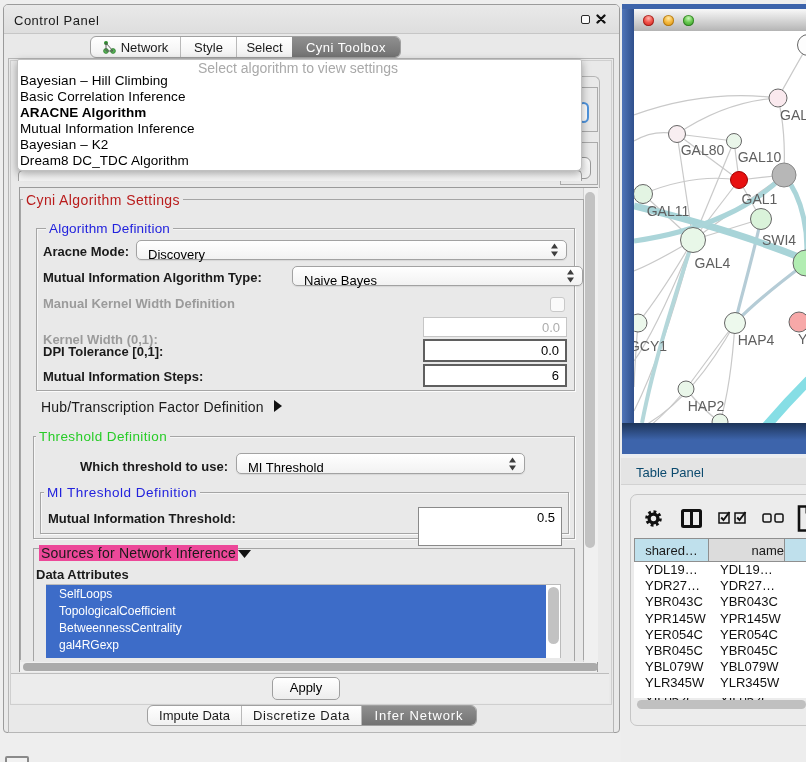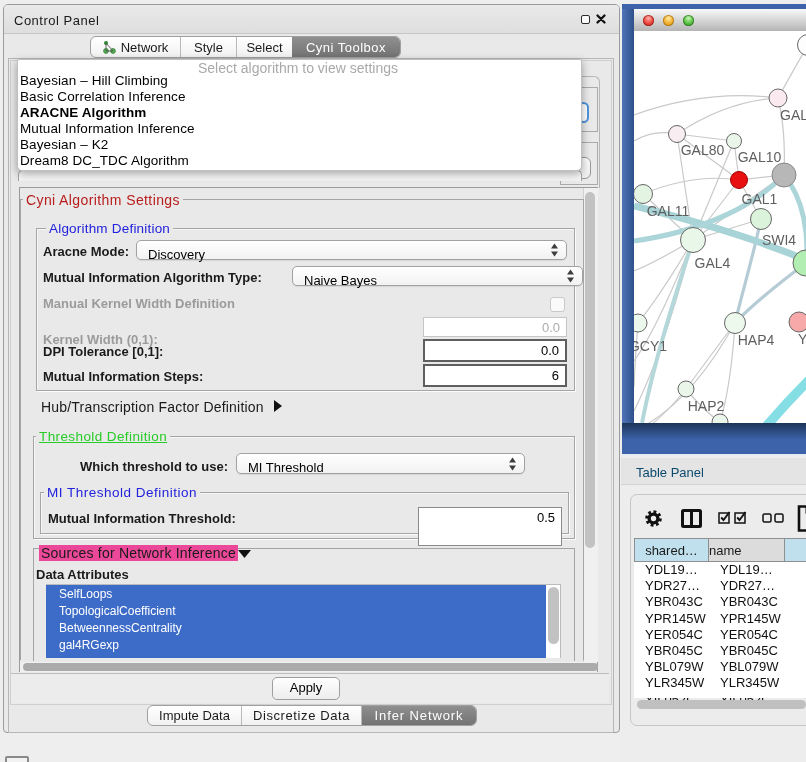--- a/index.html
+++ b/index.html
@@ -97,21 +97,21 @@
 
 <div class="lbl" style="left:43px;top:369px;">Mutual Information Steps:</div>
 <div class="fld" style="left:423px;top:364px;width:144px;height:23px;border:2px solid #5f5f5f;color:#000;line-height:19px;padding-right:6px;box-sizing:border-box;">6</div>
 
 <div class="abs" style="left:41px;top:399px;font-size:14px;letter-spacing:.2px;color:#1a1a1a;">Hub/Transcription Factor Definition</div>
 <svg class="abs" style="left:273px;top:399px;" width="10" height="14" viewBox="0 0 10 14">
     <path d="M1 1 L9 7 L1 13 Z" fill="#111"></path>
   </svg>
 
 <div class="gbox" style="left:33px;top:436px;width:540px;height:101px;"></div>
-<div class="gtitle" style="left:36px;top:429px;color:#27cc27;font-size:13.5px;letter-spacing:.4px;text-decoration:underline;">Threshold Definition</div>
+<div class="gtitle" style="left:36px;top:429px;color:#27cc27;font-size:13.5px;letter-spacing:.4px;">Threshold Definition</div>
 
 <div class="lbl" style="left:80px;top:459px;">Which threshold to use:</div>
 <div class="combo" style="left:236px;top:453px;width:289px;height:21px;box-sizing:border-box;">
     <span class="ct">MI Threshold</span>
     <span class="ar"><svg width="9" height="14" viewBox="0 0 9 14">
         <path d="M4.5 0.5 L8 5.5 L1 5.5 Z" fill="#3d3d3d"></path>
         <path d="M4.5 13.5 L8 8.5 L1 8.5 Z" fill="#3d3d3d"></path>
       </svg></span>
   </div>
 
@@ -253,19 +253,19 @@
       <rect x="13" y="1" width="8" height="8" rx="1.5"></rect>
     </g>
   </svg>
 <svg class="abs" style="left:797px;top:505px;" width="14" height="27" viewBox="0 0 14 27">
     <path d="M2 1.5 L10 1.5 L16 7 L16 25.5 L2 25.5 Z" fill="none" stroke="#111" stroke-width="2.6"></path>
     <path d="M9.5 2 L9.5 7.5 L15 7.5" fill="none" stroke="#111" stroke-width="2"></path>
   </svg>
 
 <div class="abs" style="left:634px;top:538px;width:172px;height:160px;background:#fff;overflow:hidden;"></div>
 <div class="abs" style="left:634px;top:538px;width:75px;height:24px;background:#bfe0ec;border:1px solid #8f8f8f;box-sizing:border-box;font-size:13px;color:#1a1a1a;text-align:center;line-height:23px;">shared…</div>
-<div class="abs" style="left:708px;top:538px;width:77px;height:24px;background:#dcdcdc;border:1px solid #8f8f8f;box-sizing:border-box;font-size:13px;color:#1a1a1a;text-align:left;line-height:23px;">name</div>
+<div class="abs" style="left:708px;top:538px;width:77px;height:24px;background:#dcdcdc;border:1px solid #8f8f8f;box-sizing:border-box;font-size:13px;color:#1a1a1a;text-align:right;line-height:23px;">name</div>
 <div class="abs" style="left:784px;top:538px;width:24px;height:24px;background:#bfe0ec;border:1px solid #8f8f8f;box-sizing:border-box;"></div>
 <div class="abs" style="left:645px;top:562px;width:70px;font-size:13px;color:#111;line-height:16.2px;white-space:nowrap;">YDL19…<br>YDR27…<br>YBR043C<br>YPR145W<br>YER054C<br>YBR045C<br>YBL079W<br>YLR345W<br>YIL052C</div>
 <div class="abs" style="left:720px;top:562px;width:70px;font-size:13px;color:#111;line-height:16.2px;white-space:nowrap;">YDL19…<br>YDR27…<br>YBR043C<br>YPR145W<br>YER054C<br>YBR045C<br>YBL079W<br>YLR345W<br>YIL052C</div>
 <div class="abs" style="left:793px;top:562px;width:14px;font-size:12px;color:#111;line-height:16.2px;white-space:nowrap;overflow:hidden;margin-left:48px;">13<br>12<br>&nbsp;<br>9.<br>8.<br>9.<br>&nbsp;<br>9.<br>9.</div>
 <div class="abs" style="left:634px;top:694px;width:172px;height:4px;background:#fff;"></div>
 <div class="abs" style="left:637px;top:700px;width:169px;height:9px;background:#c0c0c0;border-radius:5px;"></div>
 
 </body></html>

